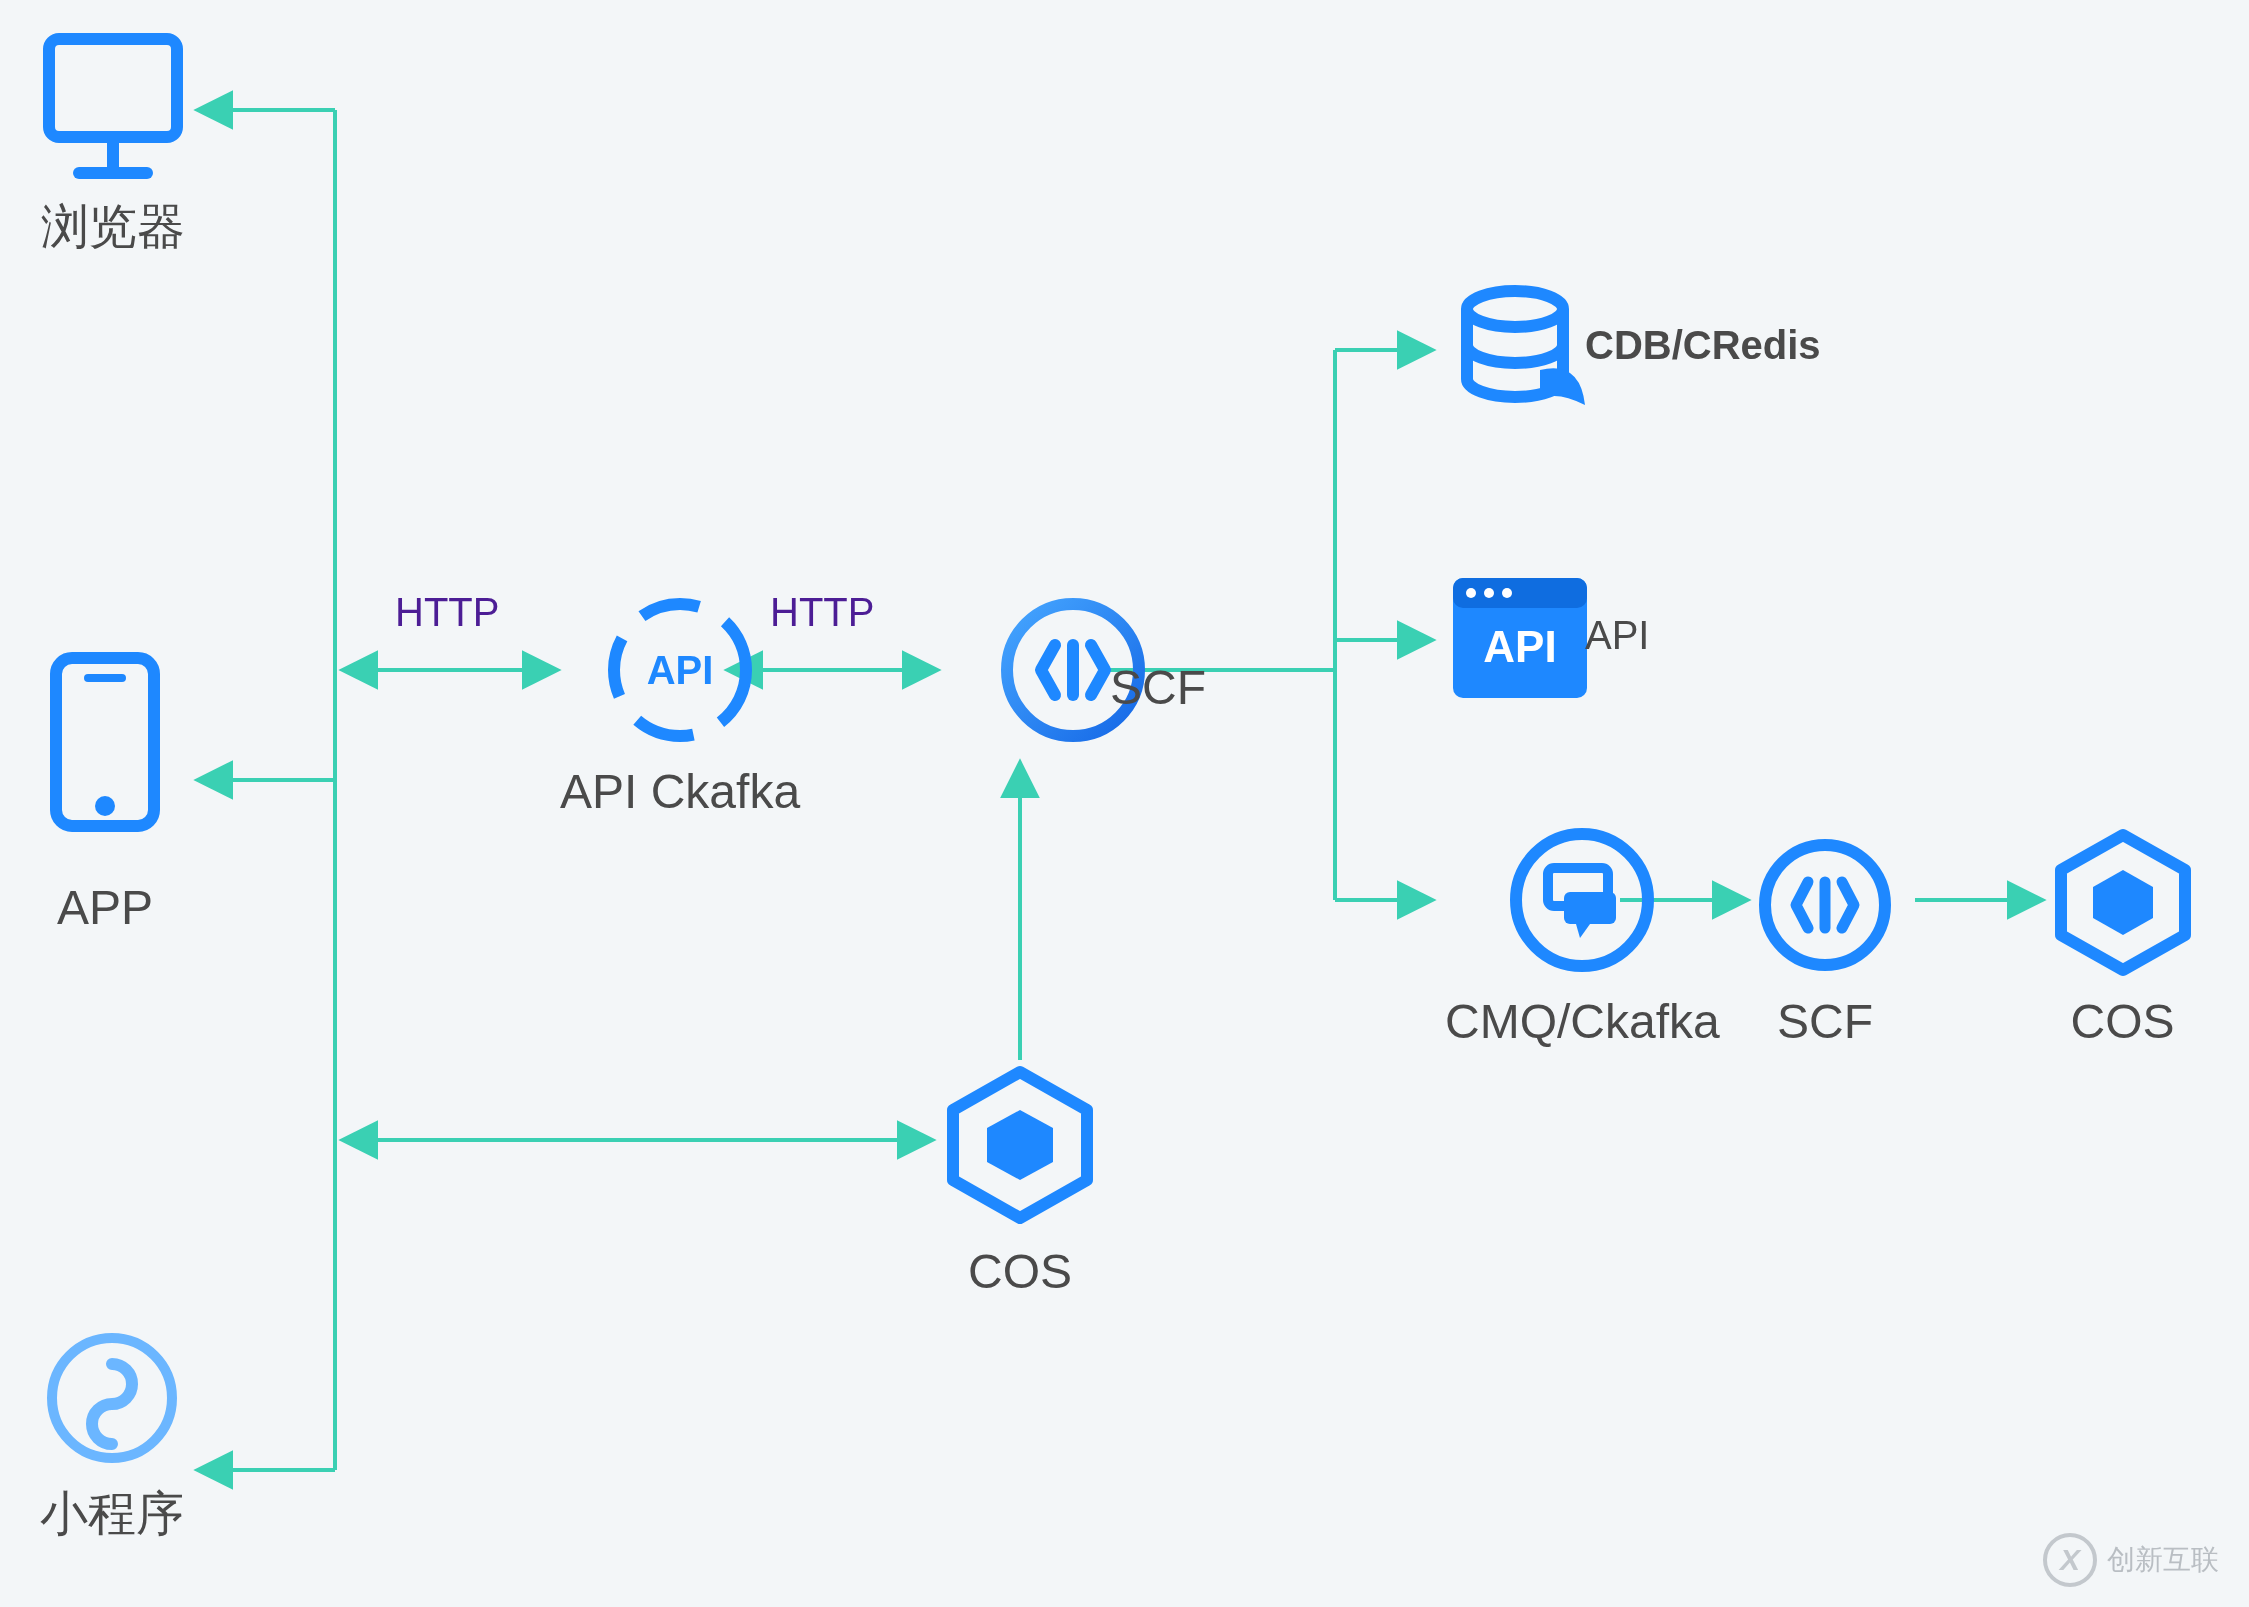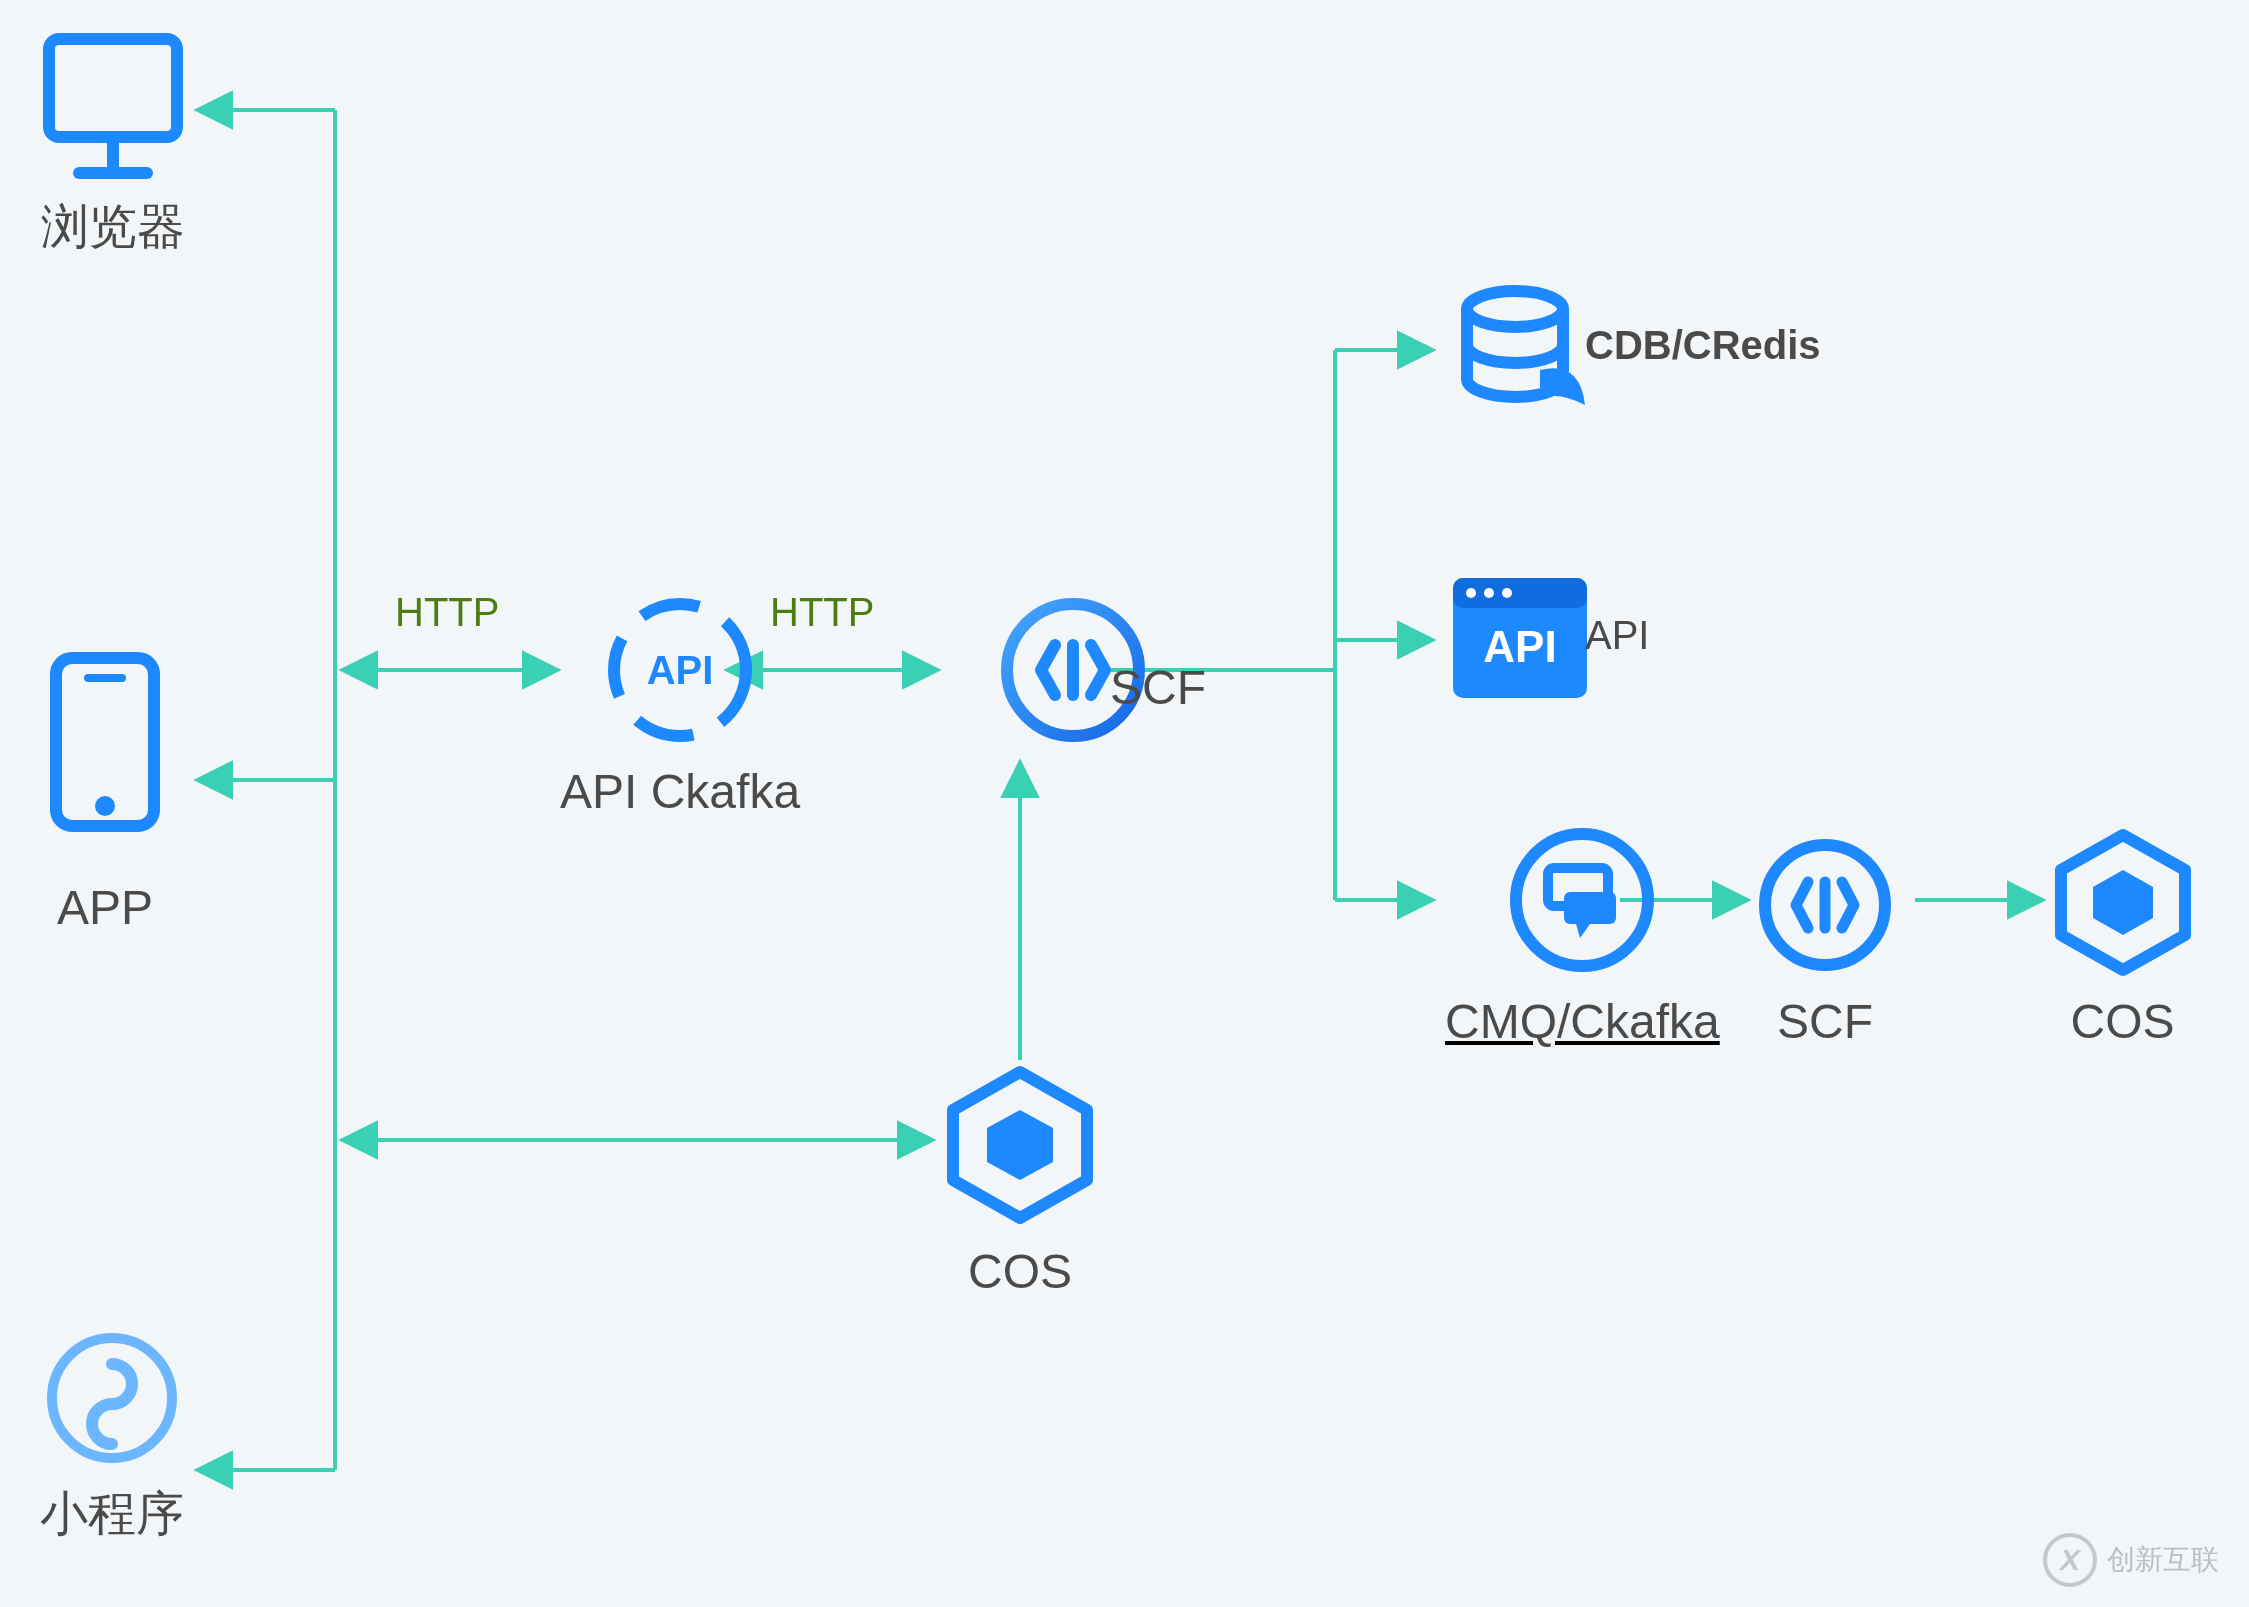--- a/index.html
+++ b/index.html
@@ -32,21 +32,21 @@
   }
   svg.canvas {
     position:absolute;
     top:0;left:0;
     width:2249px;height:1607px;
     pointer-events:none;
   }
   .edge-label{
     position:absolute;
     font-size:40px;
-    color:#4d7c0f;
+    color:#4c1d95;
   }
   .watermark{
     position:absolute;
     right:30px;
     bottom:20px;
     display:flex;
     align-items:center;
     gap:10px;
     color:#b9bec3;
     font-size:28px;
@@ -175,21 +175,21 @@
     <rect x="8" y="8" width="134" height="120" rx="10" fill="#1e88ff"></rect>
     <rect x="8" y="8" width="134" height="30" rx="10" fill="#0f6de0"></rect>
     <circle cx="26" cy="23" r="5" fill="#fff"></circle>
       <circle cx="44" cy="23" r="5" fill="#fff"></circle>
       <circle cx="62" cy="23" r="5" fill="#fff"></circle>
     <text x="75" y="92" text-anchor="middle" font-size="44" font-weight="800" fill="#fff" font-family="Arial">API</text>
   </svg>
   <div class="label-right">API</div>
 </div>
 
-<div class="node" style="left:1445px; top:820px;text-decoration:underline;">
+<div class="node" style="left:1445px; top:820px;">
   <svg width="160" height="160">
     <circle cx="80" cy="80" r="66" fill="none" stroke="#1e88ff" stroke-width="12"></circle>
     <rect x="46" y="48" width="60" height="38" rx="6" fill="none" stroke="#1e88ff" stroke-width="10"></rect>
     <rect x="62" y="72" width="52" height="32" rx="6" fill="#1e88ff"></rect>
     <path d="M88 104 l-10 14 l-4 -14 z" fill="#1e88ff"></path>
   </svg>
   <div class="label">CMQ/Ckafka</div>
 </div>
 
 <div class="node" style="left:1750px; top:830px;">

